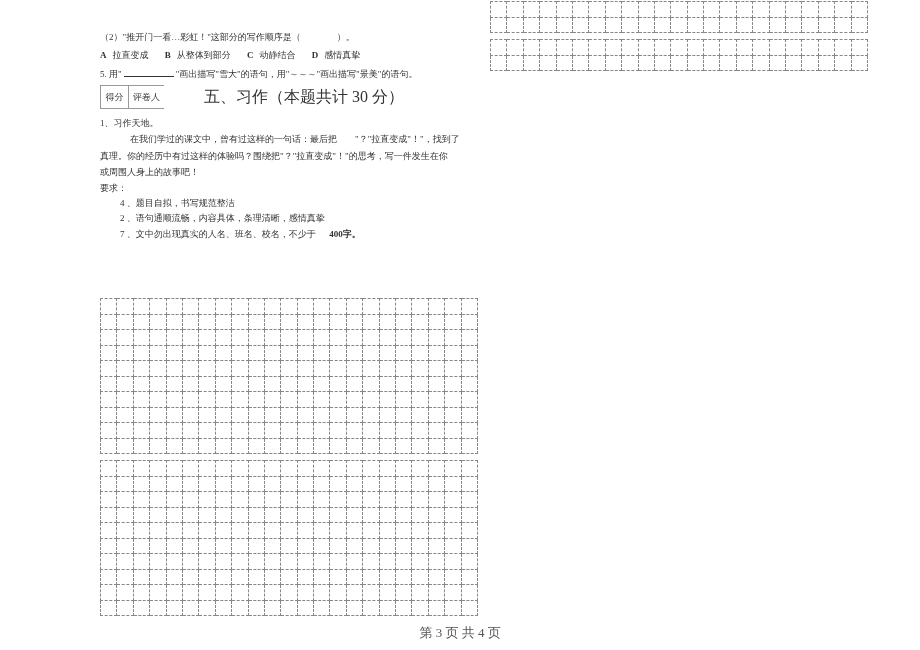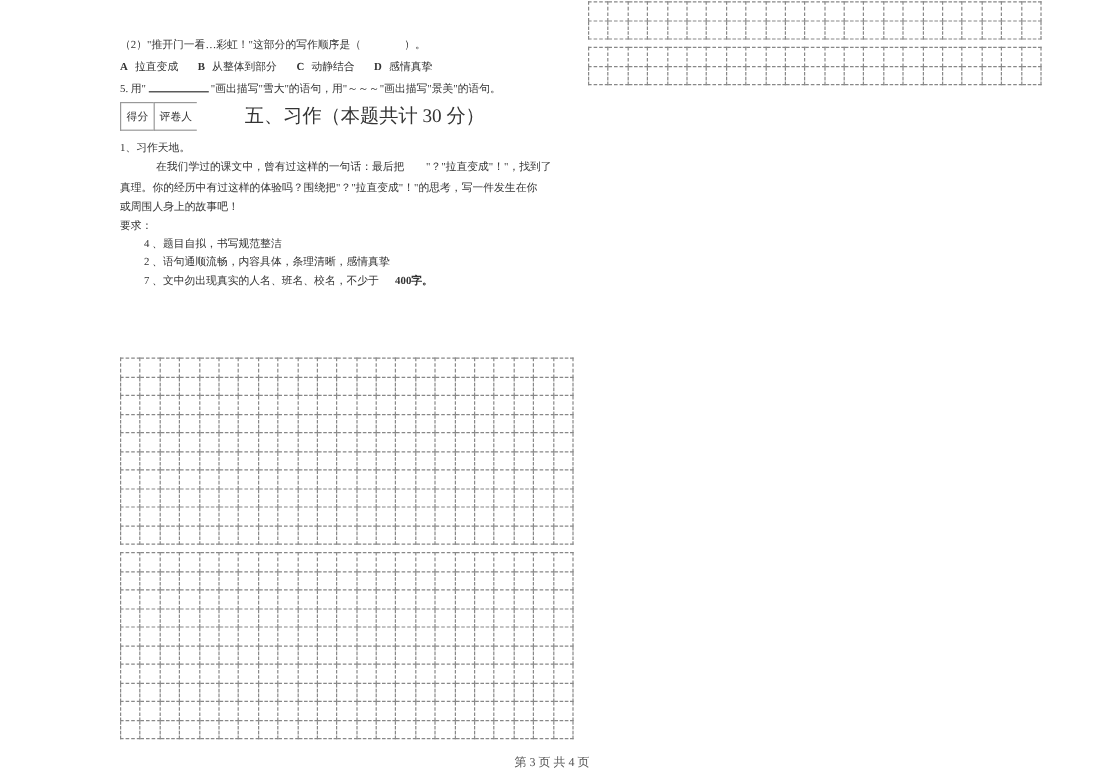--- a/index.html
+++ b/index.html
@@ -87,21 +87,21 @@
       position: absolute;
       left: 490px;
       top: 1px;
     }
     .footer {
       position: absolute;
       bottom: 8px;
       left: 0;
       width: 100%;
       text-align: center;
-      font-size: 10px;
+      font-size: 13px;
       color: #555;
     }
     .blank-line {
       display: inline-block;
       border-bottom: 1px solid #333;
       width: 50px;
       margin: 0 2px;
     }
     .bold-num { font-weight: bold; text-align: right; }
   </style>

